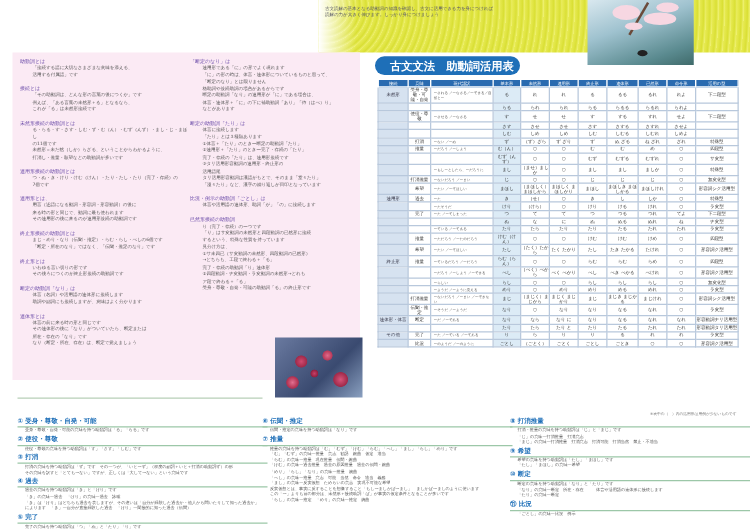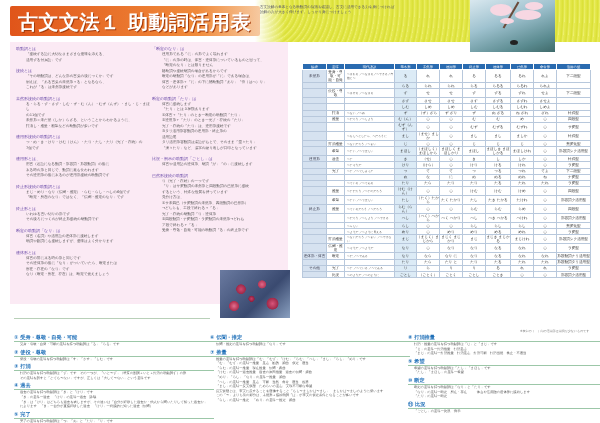--- a/index.html
+++ b/index.html
@@ -52,23 +52,20 @@
     </div>
   <div class="photo-top">
     <div class="branch"></div>
     <div class="blossom" style="left:20px;top:4px;width:22px;height:12px"></div>
     <div class="blossom" style="left:45px;top:10px;width:26px;height:10px"></div>
     <div class="blossom" style="left:55px;top:2px;width:18px;height:8px"></div>
     <div class="blossom" style="left:30px;top:18px;width:14px;height:6px"></div>
     <div class="duck"></div>
   </div>
 
-  <div class="title-bar">
-    <span>古文文法１ 助動詞活用表</span>
-  </div>
   <div class="title-sub">
     <span class="line">古文読解の基本となる助動詞の知識を確認し、古文に活用できる力を身につければ</span>
     <span class="line">読解の力が大きく伸びます。しっかり身につけましょう</span>
   </div>
 
   <div class="left-panel">
     <div class="col c1" id="col1">
         <div class="sec">
           <div class="sec-h">助動詞とは</div>
           <div class="sec-p">「接続する語に大切なさまざまな意味を添える、</div>
@@ -158,20 +155,23 @@
           <div class="sec-p">→どちらも、工段で終わる＋「る」</div>
           <div class="sec-p">完了・存続の助動詞「り」連体形</div>
           <div class="sec-p">②四段動詞・ナ変動詞・ラ変動詞の未然形→どれも</div>
           <div class="sec-p">ア段で終わる＋「る」</div>
           <div class="sec-p">受身・尊敬・自発・可能の助動詞「る」の終止形です</div>
         </div>
       </div>
   </div>
   <div class="photo-plum"></div>
 
+  <div class="right-title">
+    <span>古文文法　助動詞活用表</span>
+  </div>
 
   <table class="conj" id="conj">
     <colgroup>
       <col style="width:24px">
         <col style="width:18px">
         <col style="width:50px">
       <col style="width:22px">
         <col style="width:23px">
         <col style="width:23px">
         <col style="width:23px">

